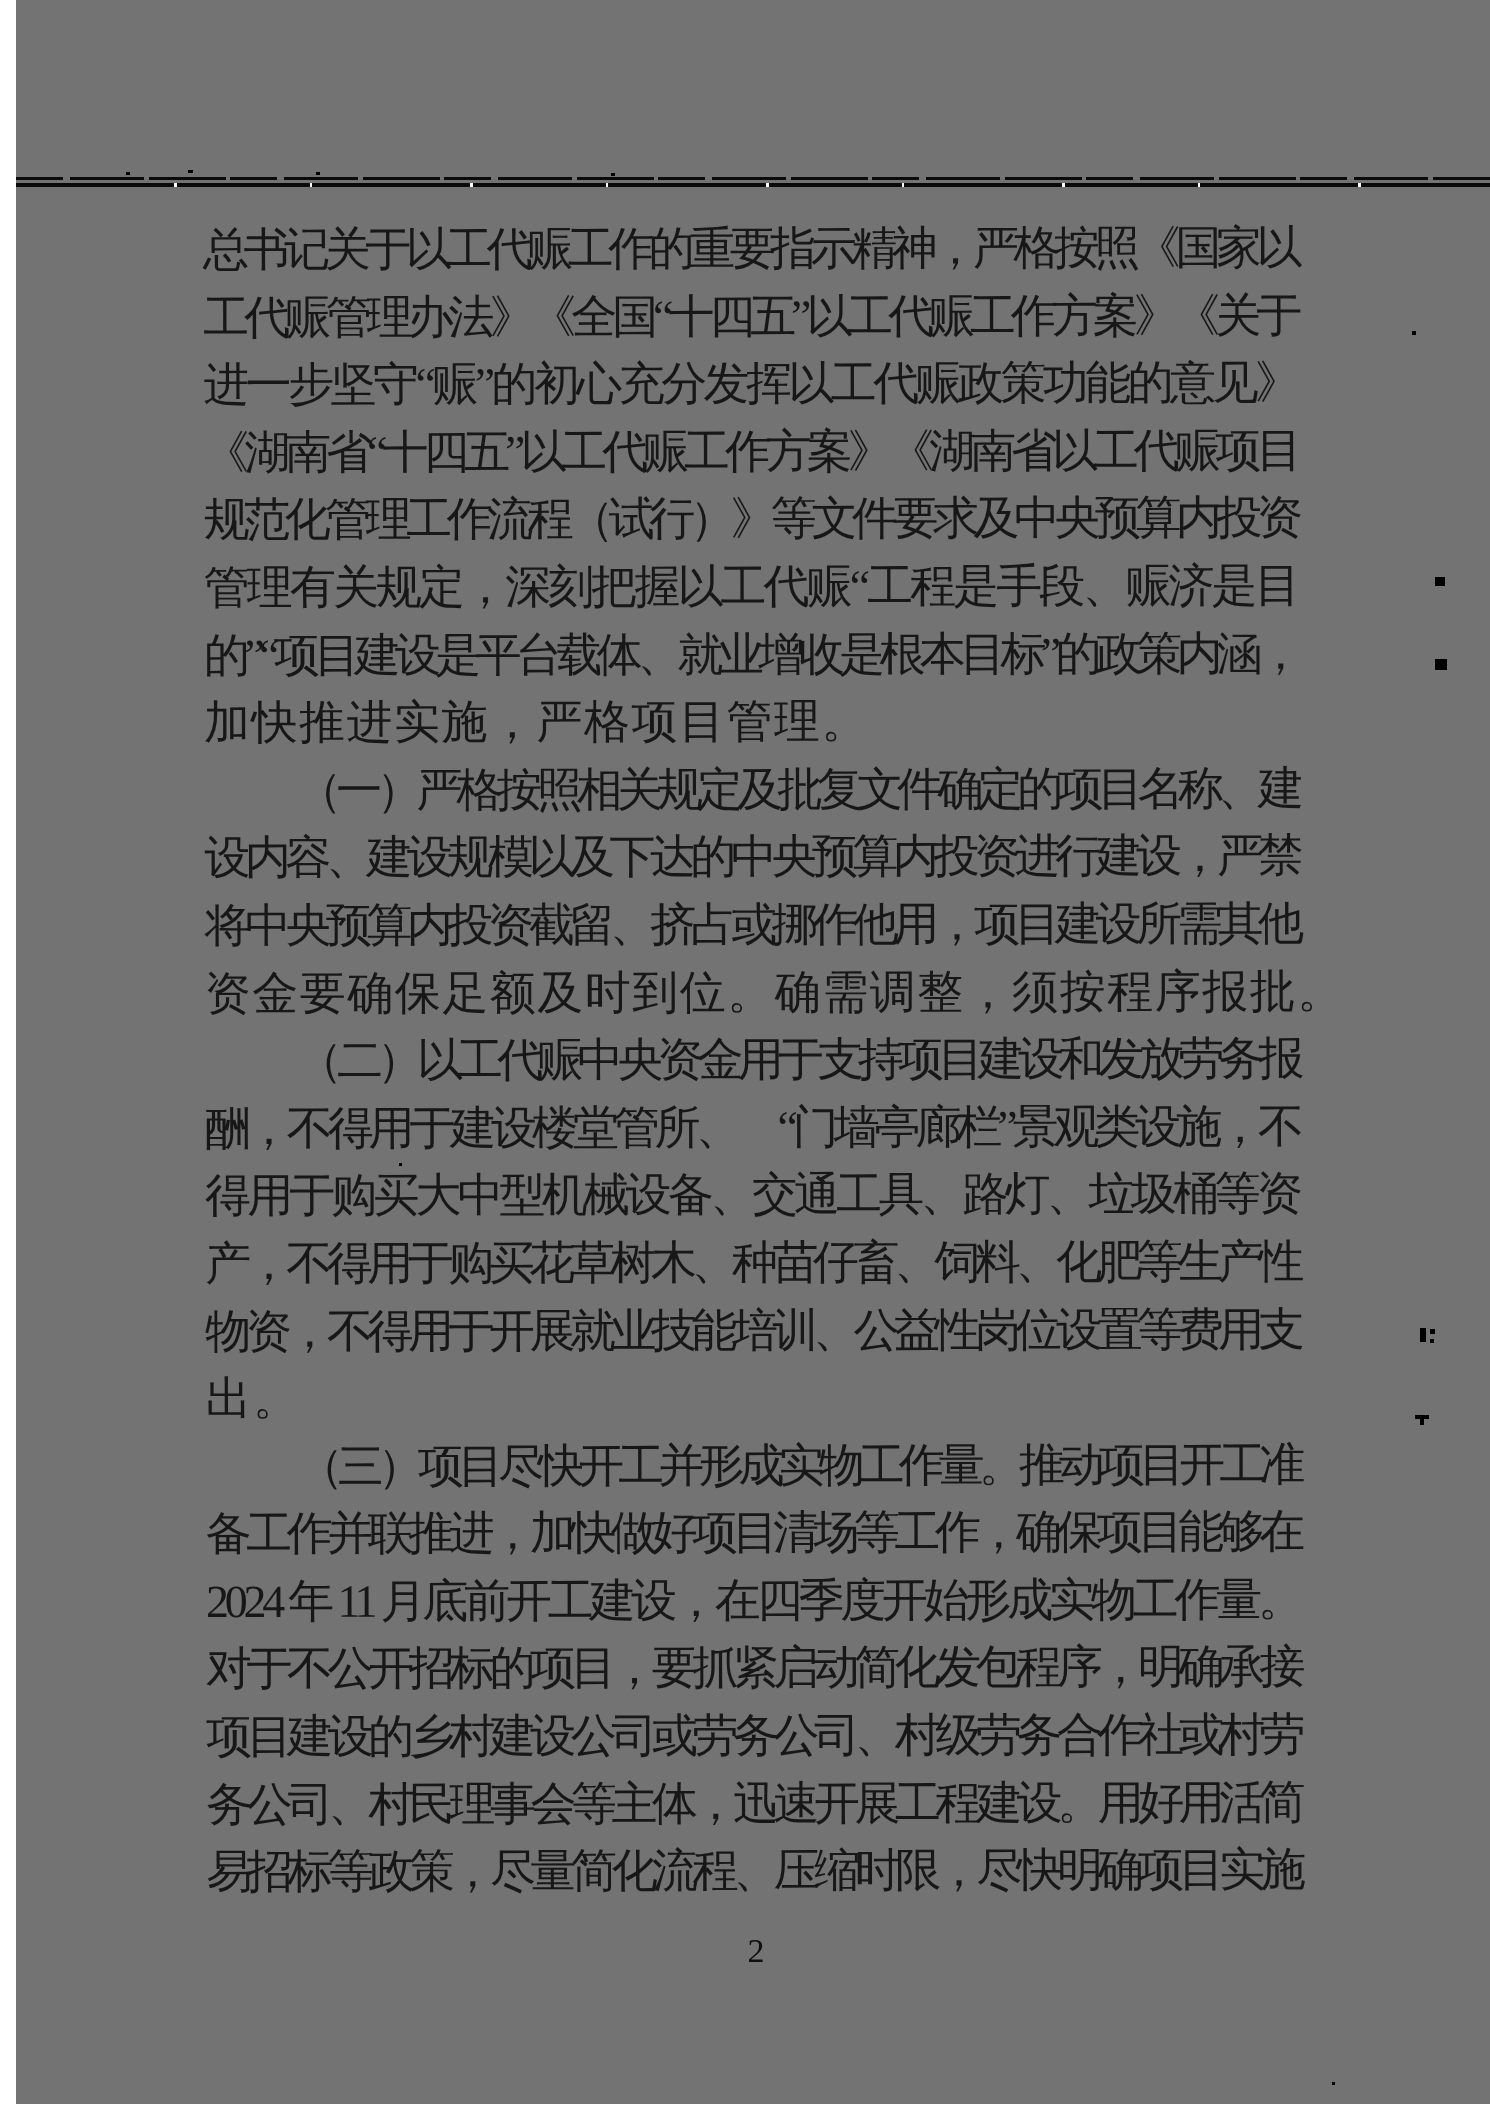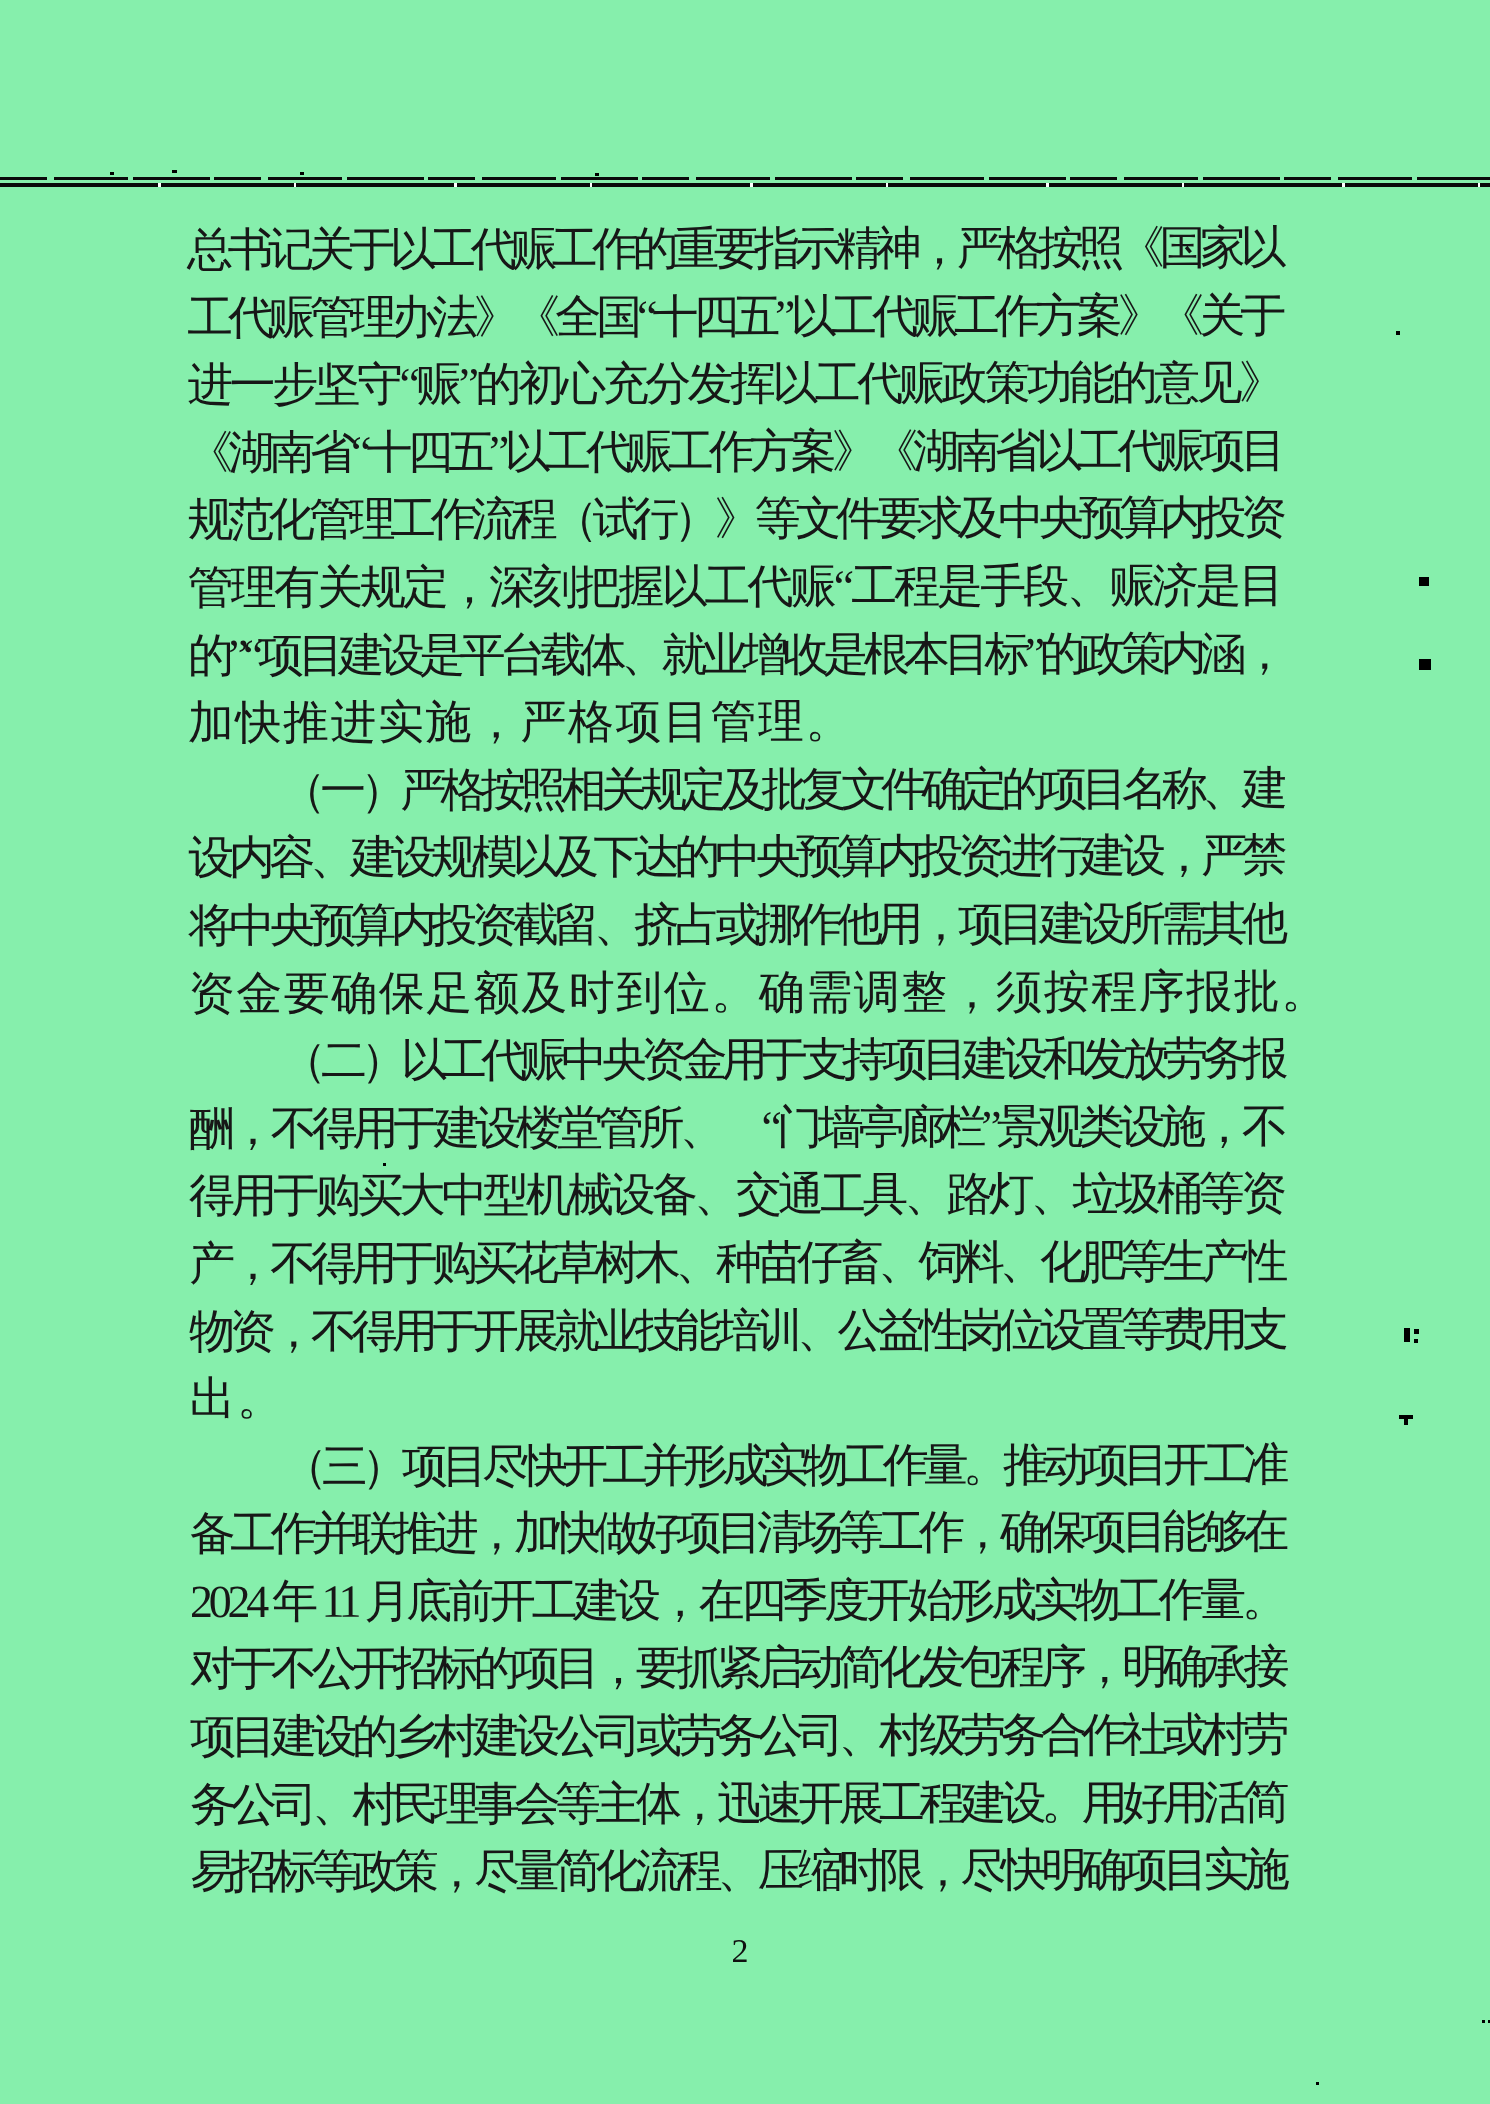--- a/index.html
+++ b/index.html
@@ -10,21 +10,22 @@
   body {
     width: 1490px;
     height: 2104px;
     position: relative;
     overflow: hidden;
     font-family: "Liberation Serif", "DejaVu Serif", serif;
   }
   .page {
     position: absolute;
     inset: 0;
-    background: #86efac;
+    background: #737373;
+    margin-left: 16px;
   }
   
   .rule-a {
     position: absolute;
     left: 0;
     top: 177px;
     width: 1490px;
     height: 3px;
     background: repeating-linear-gradient(90deg,
       #0a0a0a 0 47px, rgba(0,0,0,0) 47px 54px,

